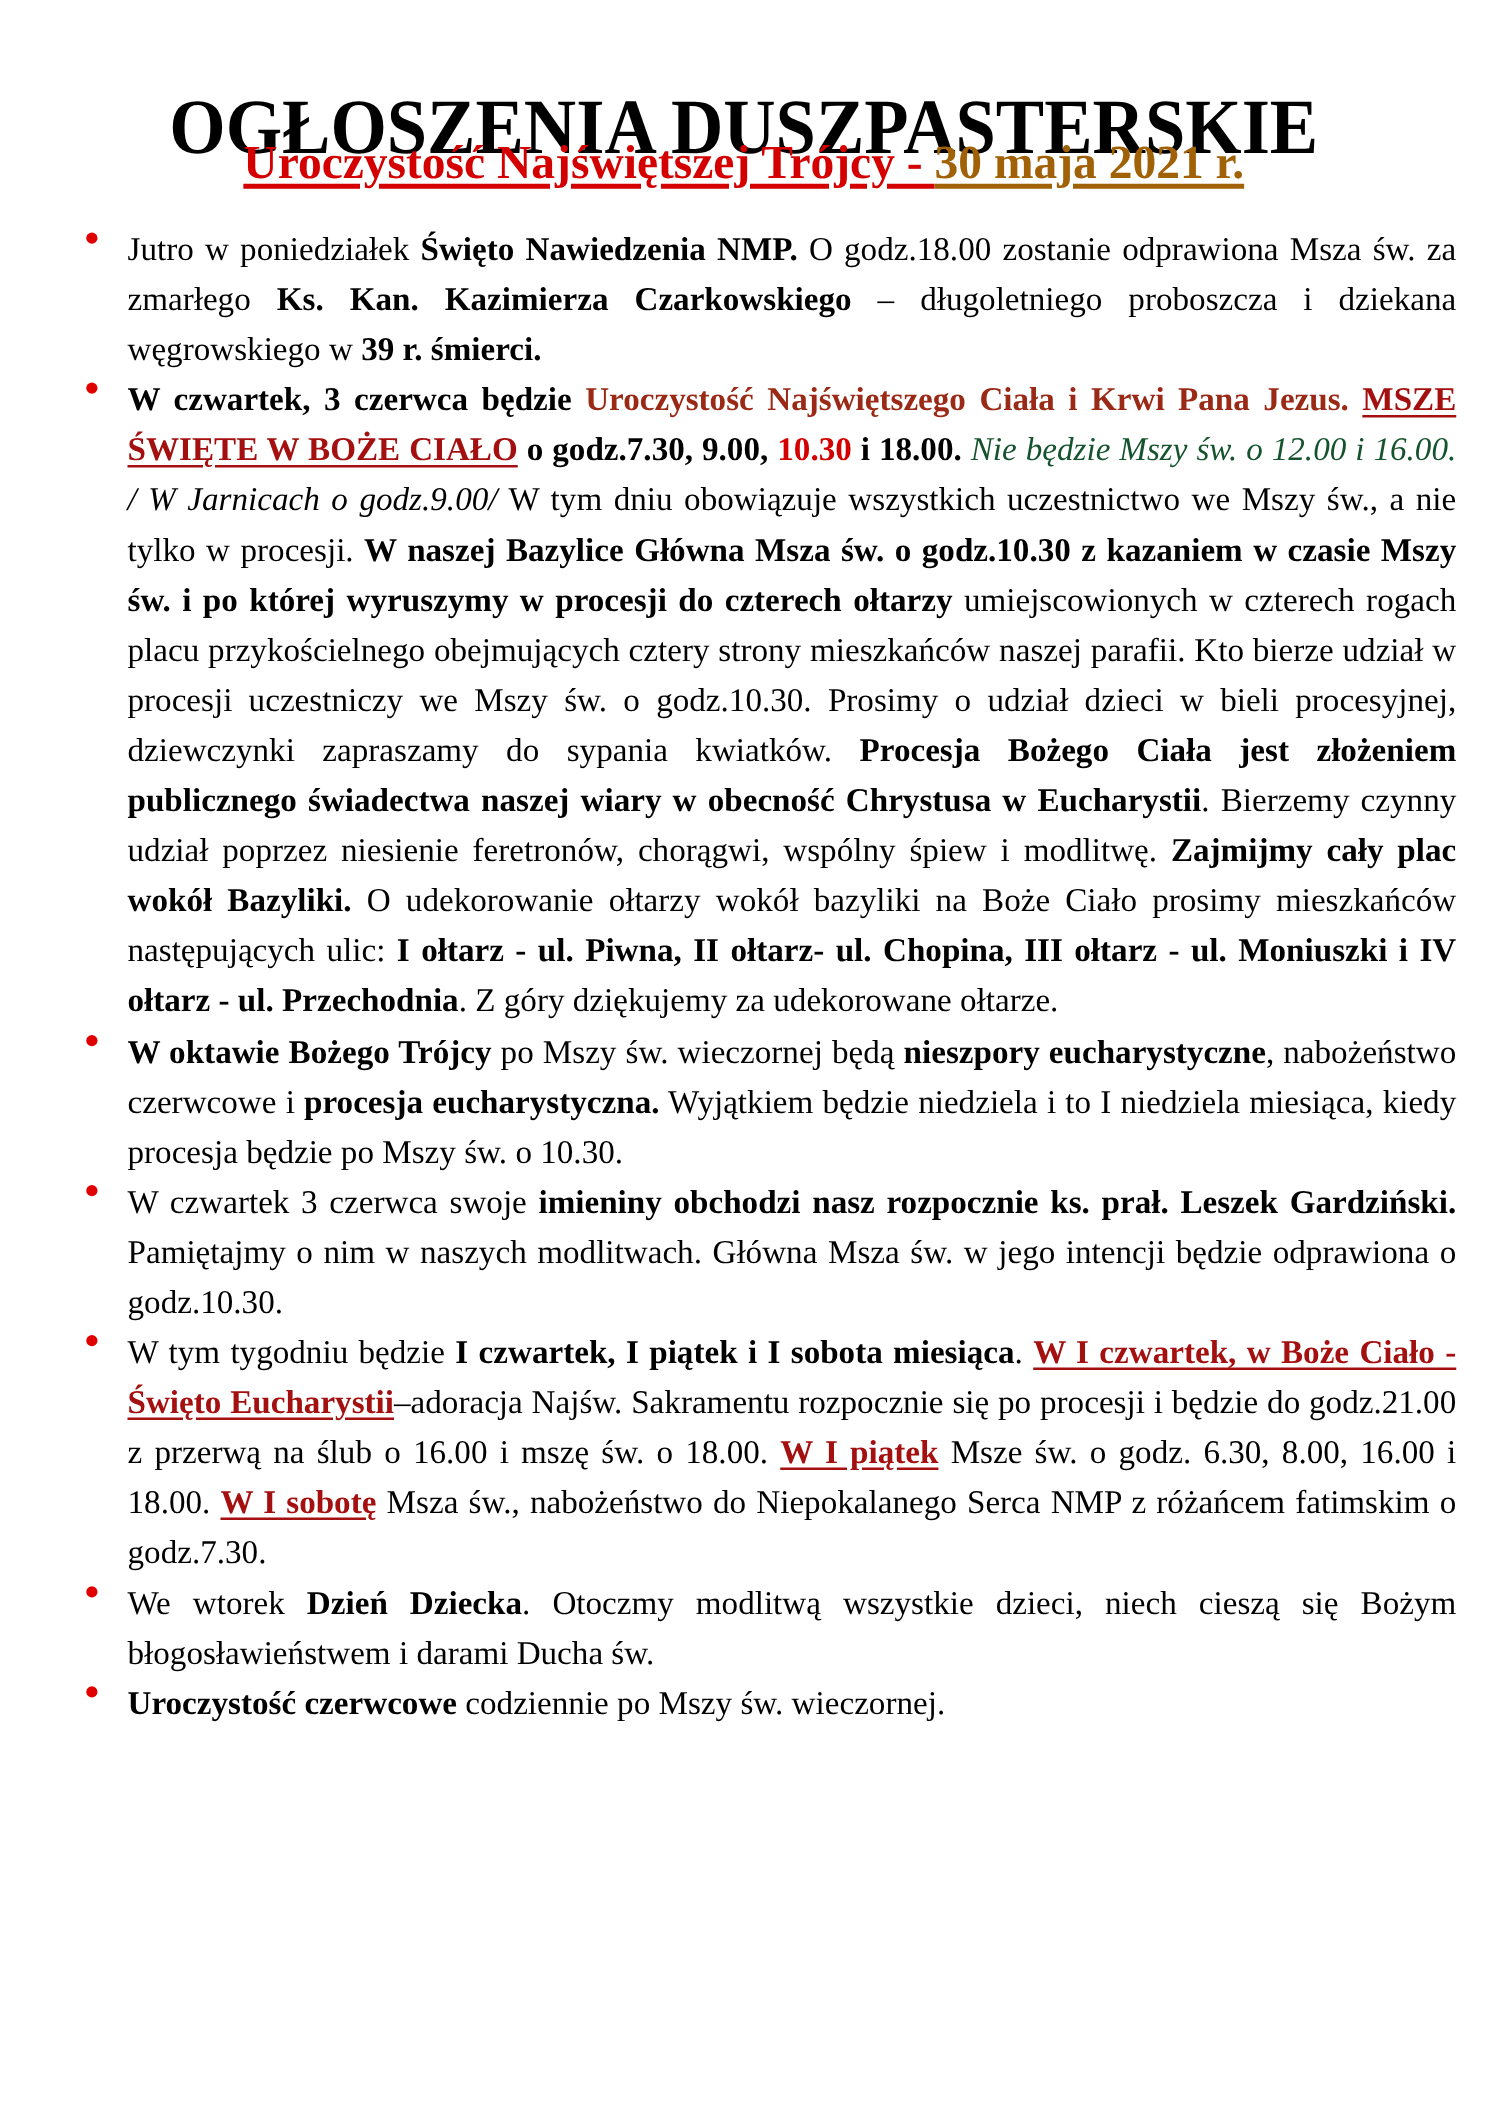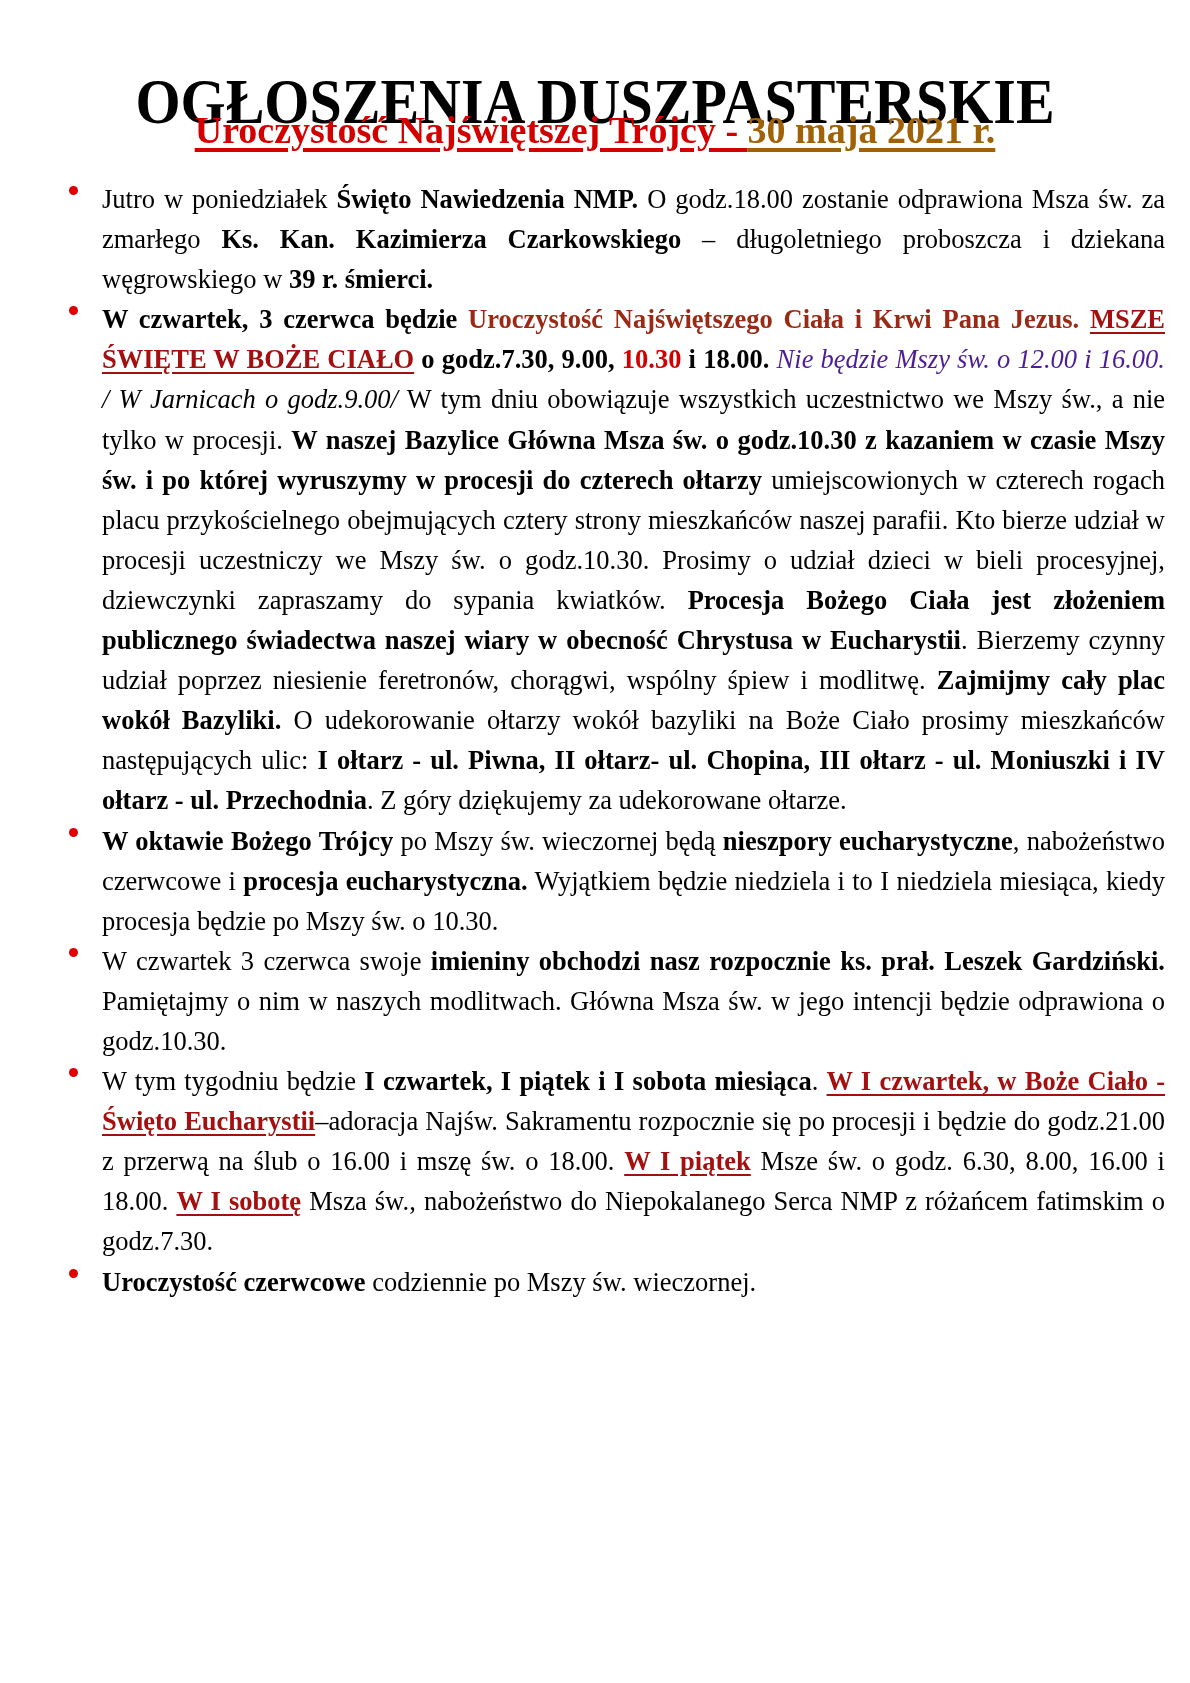--- a/index.html
+++ b/index.html
@@ -56,32 +56,33 @@
     top: 7px;
     width: 9px;
     height: 9px;
     border-radius: 50%;
     background: #e00000;
   }
   .b { font-weight: bold; margin-top: 37px; }
   .brown { color: #9a2a16; font-weight: bold; }
   .darkred-u { color: #a41010; font-weight: bold; text-decoration: underline; text-underline-offset: 4px; }
   .red { color: #d40000; font-weight: bold; }
-  .green-i { color: #4c1d95; font-style: italic; }
+  .green-i { color: #14532d; font-style: italic; }
   .ital { font-style: italic; }
 </style>
 </head>
 <body>
 
 <h1 class="title">OGŁOSZENIA DUSZPASTERSKIE</h1>
 
 <div class="subtitle">
   <span class="red">Uroczystość Najświętszej Trójcy - </span><span class="green">30 maja 2021 r.</span>
 </div>
 
 <ul class="notices">
   <li><span class="bullet"></span><span>Jutro w poniedziałek </span><span class="b">Święto Nawiedzenia NMP.</span><span> O godz.18.00 zostanie odprawiona Msza św. za zmarłego </span><span class="b">Ks. Kan. Kazimierza Czarkowskiego</span><span>  – długoletniego proboszcza i dziekana węgrowskiego w </span><span class="b">39 r. śmierci.</span></li>
   <li><span class="bullet"></span><span class="b">W czwartek, 3 czerwca będzie </span><span class="brown">Uroczystość Najświętszego Ciała i Krwi Pana Jezus.</span><span> </span><span class="darkred-u">MSZE ŚWIĘTE W BOŻE CIAŁO</span><span class="b"> o godz.7.30, 9.00, </span><span class="red">10.30</span><span class="b"> i 18.00. </span><span class="green-i">Nie będzie Mszy św. o 12.00 i 16.00.</span><span class="ital"> / W Jarnicach o godz.9.00/</span><span>  W tym dniu obowiązuje wszystkich uczestnictwo we Mszy św., a nie tylko w procesji. </span><span class="b">W naszej Bazylice Główna Msza św. o godz.10.30 z kazaniem w czasie Mszy św. i po której wyruszymy w procesji do czterech ołtarzy</span><span> umiejscowionych w czterech rogach placu przykościelnego obejmujących cztery strony mieszkańców naszej parafii. Kto bierze udział w procesji uczestniczy we Mszy św. o godz.10.30. Prosimy o udział dzieci w bieli procesyjnej, dziewczynki zapraszamy do sypania kwiatków. </span><span class="b">Procesja Bożego Ciała jest złożeniem publicznego świadectwa naszej wiary w obecność Chrystusa w Eucharystii</span><span>. Bierzemy czynny udział poprzez niesienie feretronów, chorągwi, wspólny śpiew i modlitwę. </span><span class="b">Zajmijmy cały plac wokół Bazyliki.</span><span> O udekorowanie ołtarzy wokół bazyliki na Boże Ciało prosimy mieszkańców następujących ulic: </span><span class="b">I ołtarz - ul. Piwna, II ołtarz- ul. Chopina, III ołtarz - ul. Moniuszki i IV ołtarz - ul. Przechodnia</span><span>. Z góry dziękujemy za udekorowane ołtarze.</span></li>
   <li><span class="bullet"></span><span class="b">W oktawie Bożego Trójcy</span><span> po Mszy św. wieczornej będą </span><span class="b">nieszpory eucharystyczne</span><span>, nabożeństwo czerwcowe i </span><span class="b">procesja eucharystyczna.</span><span> Wyjątkiem będzie niedziela i to I niedziela miesiąca, kiedy procesja będzie po Mszy św. o 10.30.</span></li>
   <li><span class="bullet"></span><span>W czwartek 3 czerwca swoje </span><span class="b">imieniny obchodzi nasz rozpocznie ks. prał. Leszek Gardziński.</span><span> Pamiętajmy o nim w naszych modlitwach. Główna Msza św. w jego intencji będzie odprawiona o godz.10.30.</span></li>
   <li><span class="bullet"></span><span>W tym tygodniu będzie </span><span class="b">I czwartek, I piątek i I sobota miesiąca</span><span>. </span><span class="darkred-u">W I czwartek, w Boże Ciało - Święto Eucharystii</span><span>–adoracja Najśw. Sakramentu rozpocznie się po procesji i będzie do godz.21.00 z przerwą na ślub o 16.00 i mszę św. o 18.00. </span><span class="darkred-u">W I piątek</span><span> Msze św. o godz. 6.30, 8.00, 16.00 i 18.00. </span><span class="darkred-u">W I sobotę</span><span> Msza św., nabożeństwo do Niepokalanego Serca NMP z różańcem fatimskim o godz.7.30.</span></li>
+  <li><span class="bullet"></span><span>We wtorek </span><span class="b">Dzień Dziecka</span><span>. Otoczmy modlitwą wszystkie dzieci, niech cieszą się Bożym błogosławieństwem i darami Ducha św.</span></li>
   <li><span class="bullet"></span><span class="b">Uroczystość czerwcowe</span><span> codziennie po Mszy św. wieczornej.</span></li>
 </ul>
 
 </body></html>

